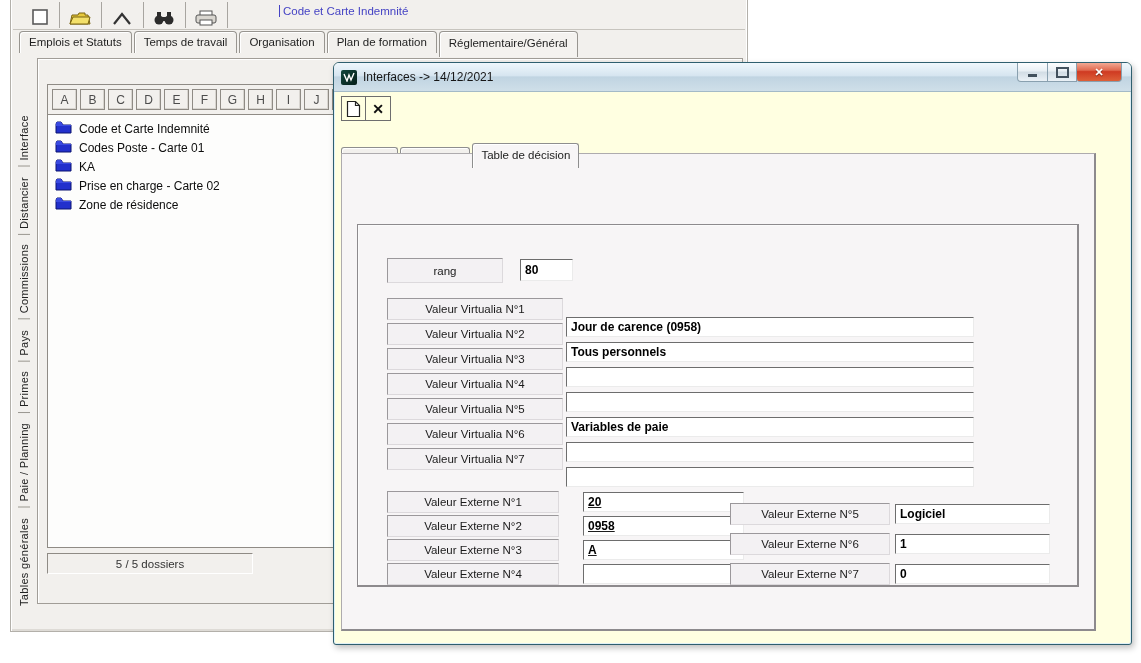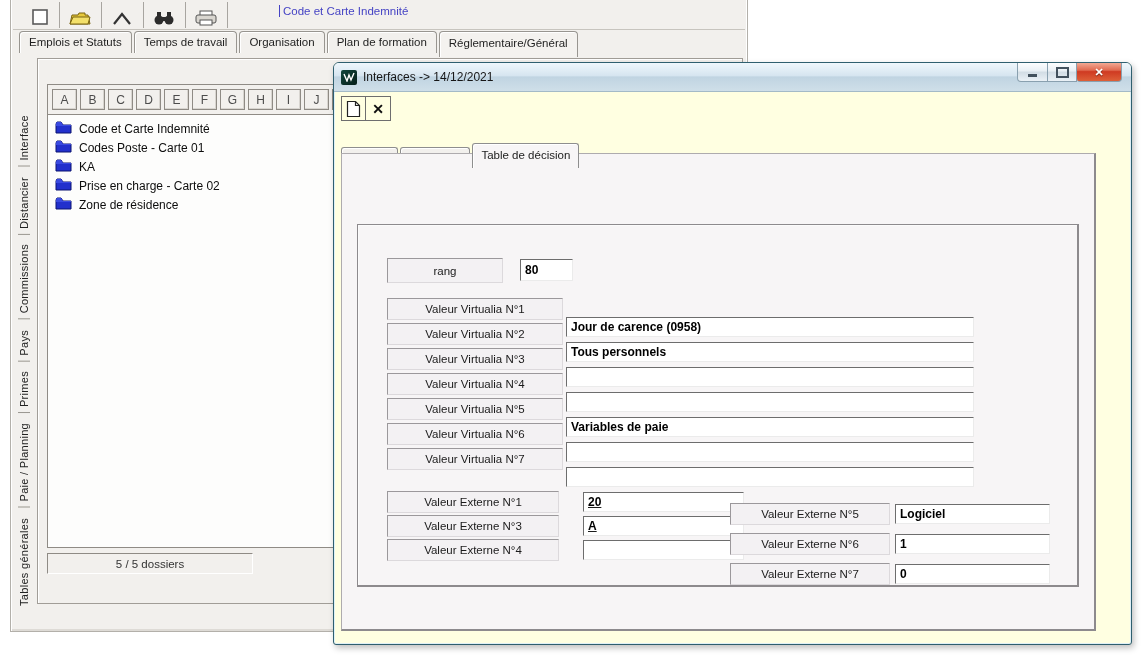--- a/index.html
+++ b/index.html
@@ -427,20 +427,26 @@
 
       <div class="erows-left">
 
           <div class="row">
             <div class="lbl">Valeur Externe N°1</div>
             <div class="fld">
               <span>20</span>
             </div>
           </div>
 
+          <div class="row">
+            <div class="lbl">Valeur Externe N°2</div>
+            <div class="fld">
+              <span>0958</span>
+            </div>
+          </div>
 
           <div class="row">
             <div class="lbl">Valeur Externe N°3</div>
             <div class="fld">
               <span>A</span>
             </div>
           </div>
 
           <div class="row">
             <div class="lbl">Valeur Externe N°4</div>

